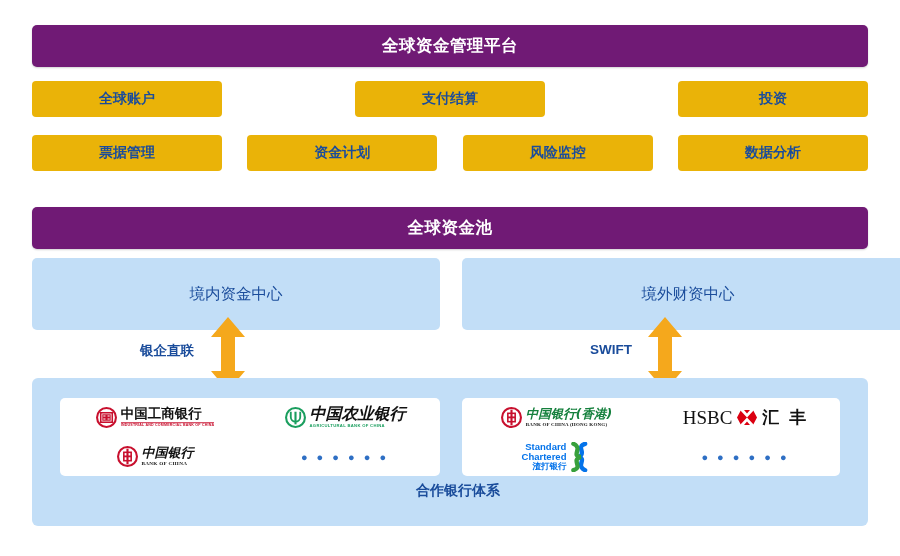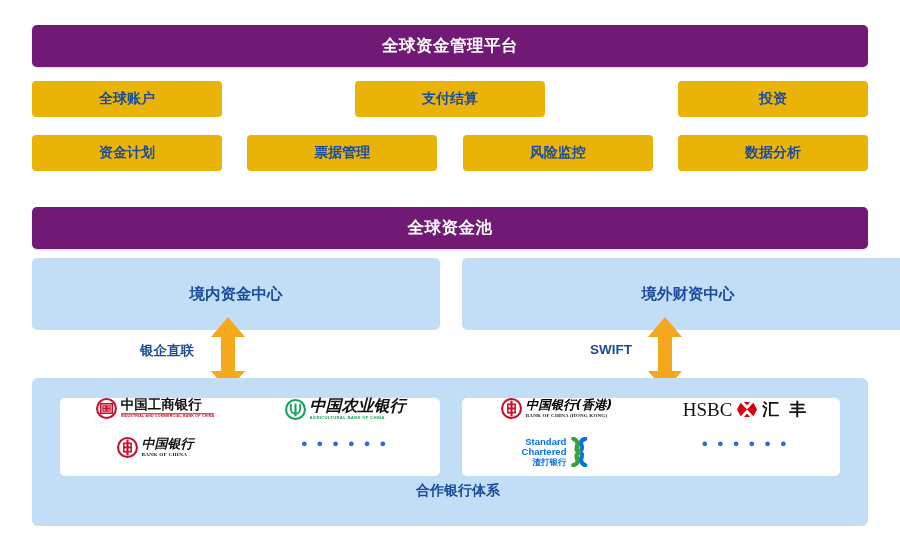--- a/index.html
+++ b/index.html
@@ -39,21 +39,21 @@
     font-size: 14px;
     font-weight: bold;
     display: flex; align-items: center; justify-content: center;
   }
 
   
   .centre-panel {
     position: absolute; top: 258px; height: 72px;
     background: #C2DEF7; border-radius: 5px;
     display: flex; align-items: center; justify-content: center;
-    color: #1A4C9B; font-size: 15.5px; font-weight: bold;
+    color: #1A4C9B; font-size: 15.5px; font-weight: normal;
   }
   #domestic-panel { left: 32px;  width: 408px; }
   #offshore-panel { left: 462px; width: 452px; }
 
   
   .connector-band { position: absolute; left: 0; top: 330px; width: 800px; height: 48px; }
   .conn-label {
     position: absolute; top: 12px;
     color: #1A4C9B; font-size: 13.5px; font-weight: bold; white-space: nowrap;
   }
@@ -74,21 +74,21 @@
     position: absolute; top: 20px; height: 78px;
     background: #ffffff; border-radius: 5px;
   }
   #bank-card-domestic { left: 28px;  width: 380px; }
   #bank-card-offshore { left: 430px; width: 378px; }
   .bank-grid {
     width: 100%; height: 100%;
     display: grid; grid-template-columns: 1fr 1fr; grid-template-rows: 1fr 1fr;
     align-items: center; justify-items: center;
   }
-  .bank-cell { display: flex; align-items: flex-start; justify-content: center;
+  .bank-cell { display: flex; align-items: center; justify-content: center;
                width: 100%; height: 100%; }
   .dots { color: #2E6FC4; font-size: 11px; letter-spacing: 3px; font-weight: bold; }
 
   #bank-system-label {
     position: absolute; left: 0; top: 104px; width: 836px;
     text-align: center; color: #1A4C9B; font-size: 14px; font-weight: bold; padding-left: 16px;
   }
 
   
   .logo-wrap { display: flex; align-items: center; gap: 4px; }
@@ -112,24 +112,24 @@
     <div class="tile">
       <span>支付结算</span>
     </div>
     <div class="tile">
       <span>投资</span>
     </div>
   </div>
 
   <div class="tiles-row" id="tiles-row-2">
     <div class="tile">
+      <span>票据管理</span>
+    </div>
+    <div class="tile">
       <span>资金计划</span>
-    </div>
-    <div class="tile">
-      <span>票据管理</span>
     </div>
     <div class="tile">
       <span>风险监控</span>
     </div>
     <div class="tile">
       <span>数据分析</span>
     </div>
   </div>
 
   <div class="banner" id="pool-banner">
@@ -215,21 +215,21 @@
 
         <div class="bank-cell">
           <div class="logo-wrap">
             <svg width="21" height="21" viewBox="0 0 40 40">
               <circle cx="20" cy="20" r="18" fill="none" stroke="#C8102E" stroke-width="4"></circle>
               <rect x="13" y="12" width="14" height="16" fill="none" stroke="#C8102E" stroke-width="3"></rect>
               <rect x="18" y="5" width="4" height="30" fill="#C8102E"></rect>
               <rect x="13" y="18" width="14" height="3.5" fill="#C8102E"></rect>
             </svg>
             <div class="logo-text">
-              <span class="cn-name" style="font-size:12.5px;color:#000000;font-style:italic;">中国银行(香港)</span>
+              <span class="cn-name" style="font-size:12.5px;color:#15803d;font-style:italic;">中国银行(香港)</span>
               <span class="en-name" style="font-size:5px;color:#111;font-family:'Liberation Serif',serif;font-weight:bold;letter-spacing:0.2px;margin-top:2px;">BANK OF CHINA (HONG KONG)</span>
             </div>
           </div>
         </div>
 
         <div class="bank-cell">
           <div class="logo-wrap" style="gap:5px;">
             <span style="font-family:'Liberation Serif',serif;font-size:19px;color:#111;letter-spacing:0px;">HSBC</span>
             <svg width="20" height="15" viewBox="0 0 40 30">
               <polygon points="0,15 8,0 32,0 40,15 32,30 8,30" fill="#DB0011"></polygon>

